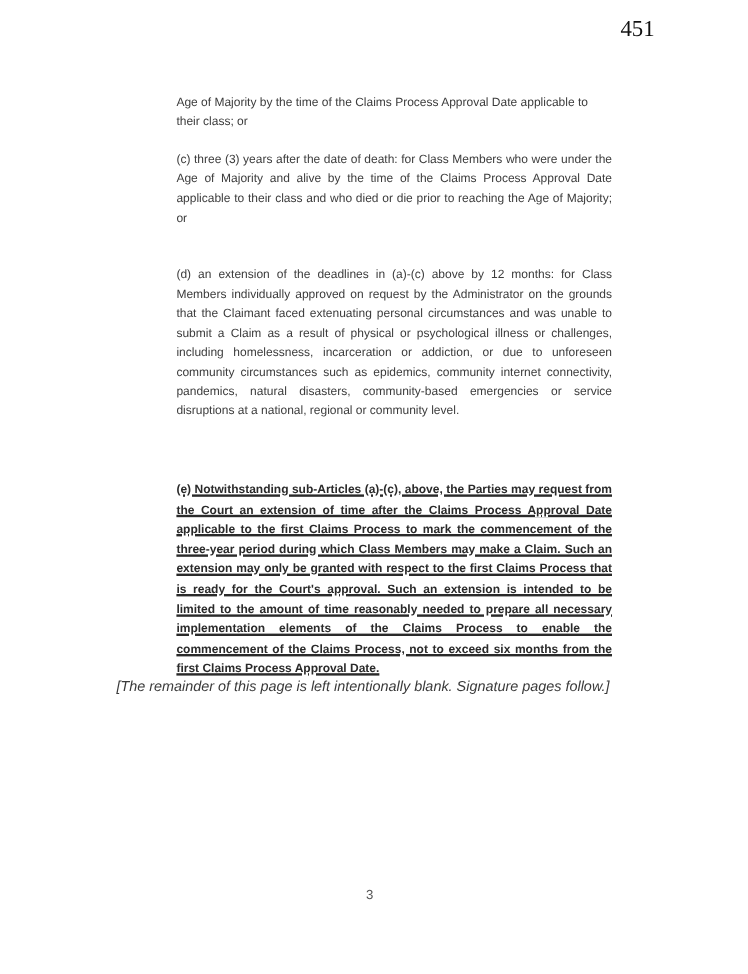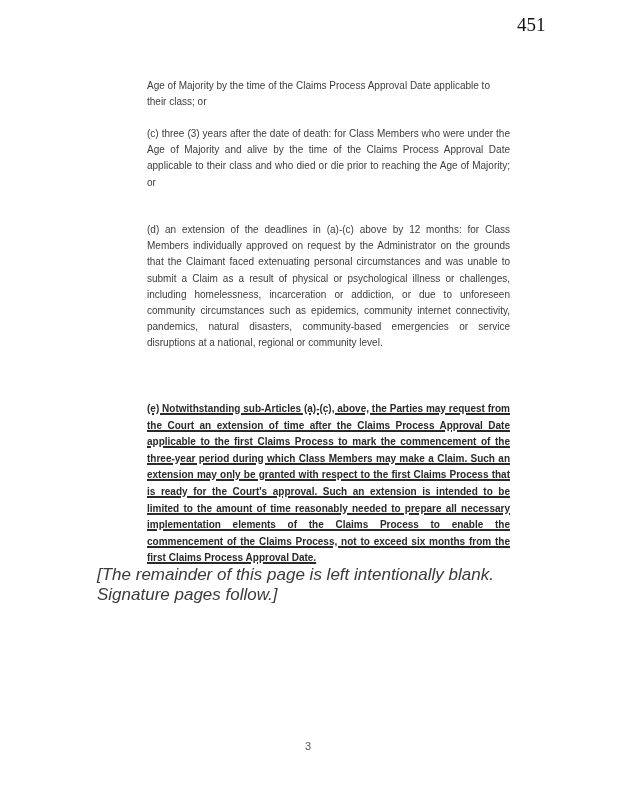--- a/index.html
+++ b/index.html
@@ -14,21 +14,21 @@
     text-align: justify; color: #3c3c3c;
   }
   .p1 { top: 78px; text-align: left; }
   .p2 { top: 126px; }
   .p3 { top: 222px; }
   .p4 { top: 365px; font-weight: bold; color: #2a2a2a; line-height: 16.6px; margin-top: 36px; }
   .u { }
   .ub { text-decoration: underline; text-decoration-thickness: 1.5px; }
   .note {
     position: absolute; left: 97px; top: 565px; width: 450px;
-    font-family: "Liberation Sans", sans-serif; font-style: italic; font-size: 17px; color: #3a3a3a;
+    font-family: "Liberation Sans", sans-serif; font-style: italic; font-size: 12px; color: #3a3a3a;
   }
   .page-num {
     position: absolute; left: 305px; top: 740px;
     font-family: "Liberation Sans", sans-serif; font-size: 11px; color: #555;
   }
   p { margin: 0; }
 </style>
 </head>
 <body>
 

